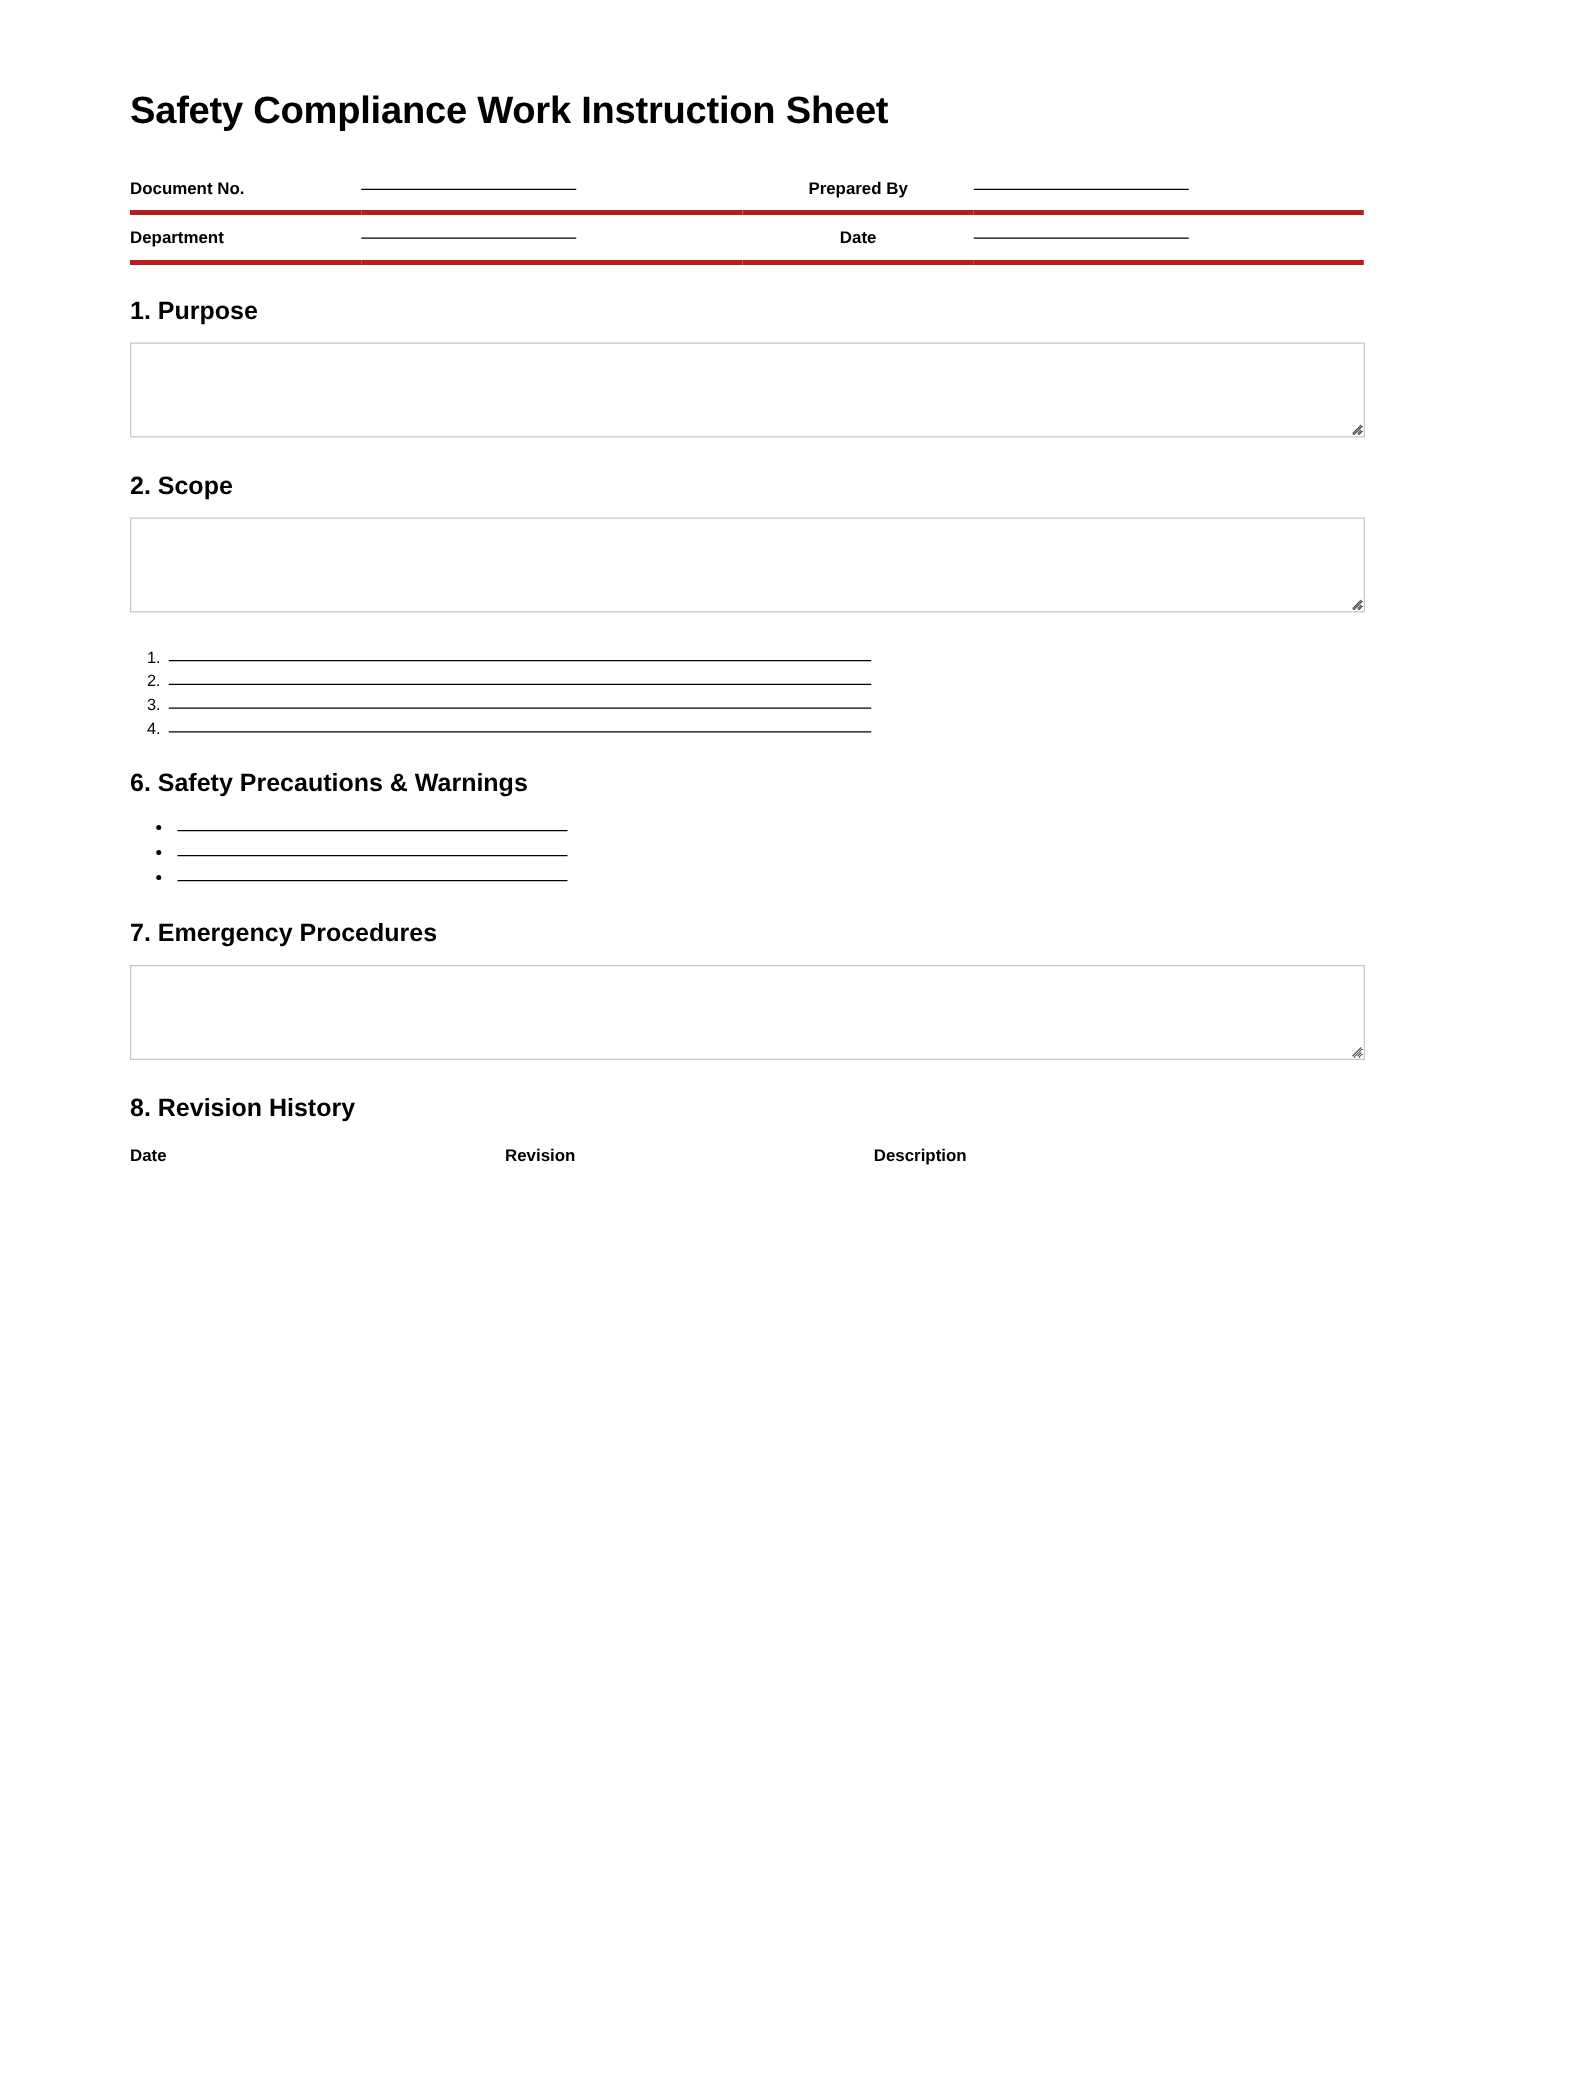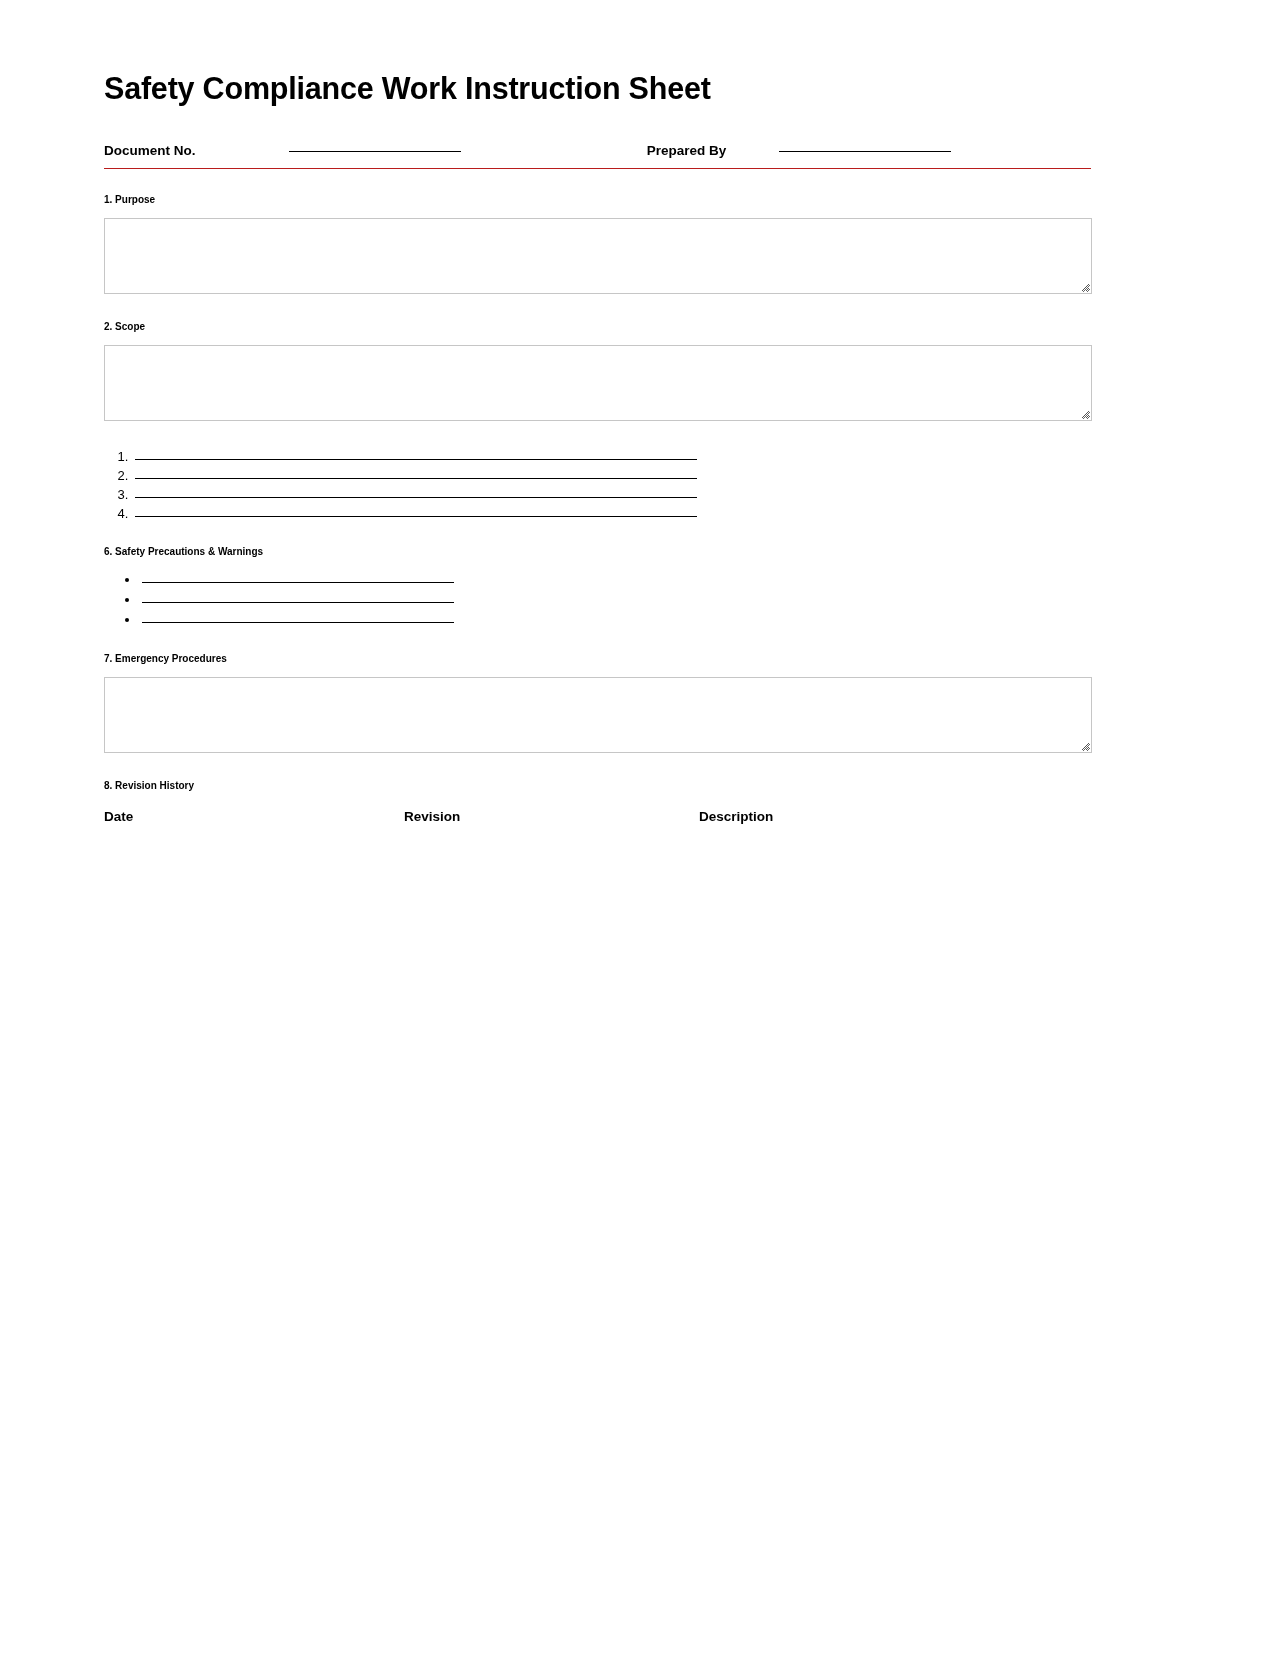--- a/index.html
+++ b/index.html
@@ -43,21 +43,21 @@
     color: #000;
   }
 
   
   .meta-table {
     width: 987px;
     border-collapse: collapse;
     margin: 0 0 24px 0;
   }
   .meta-table tr {
-    border-bottom: 1px solid #b91c1c;
+    border-bottom: 4px solid #b91c1c;
   }
   .meta-table td {
     padding: 9px 0 9px 0;
     vertical-align: middle;
     font-size: 13.5px;
     font-weight: bold;
     line-height: 1.3;
   }
   .meta-label { width: 185px; }
   .meta-rule  { width: 305px; }
@@ -67,21 +67,21 @@
     display: inline-block;
     border-bottom: 1.4px solid #000;
     height: 0;
     vertical-align: middle;
   }
   .rule-sm { width: 172px; }
   .rule-lg { width: 425px; }
 
   
   .section-heading {
-    font-size: 10px;
+    font-size: 20px;
     font-weight: bold;
     margin: 0 0 12px 0;
     line-height: 1.3;
   }
   .section { margin-bottom: 26px; }
   .section-tight { margin-bottom: 22px; }
 
   
   .box {
     display: block;
@@ -178,20 +178,30 @@
         <tr>
           <td class="meta-label">Document No.</td>
           <td class="meta-rule">
             <span class="rule rule-sm"></span>
           </td>
           <td class="meta-label2">Prepared By</td>
           <td>
             <span class="rule rule-sm"></span>
           </td>
         </tr>
+        <tr>
+          <td class="meta-label">Department</td>
+          <td class="meta-rule">
+            <span class="rule rule-sm"></span>
+          </td>
+          <td class="meta-label2">Date</td>
+          <td>
+            <span class="rule rule-sm"></span>
+          </td>
+        </tr>
       </tbody>
     </table>
 
     <div class="section">
       <div class="section-heading">1. Purpose</div>
       <div class="box-wrap">
         <textarea class="box" placeholder="" style=""></textarea>
         <svg class="resize-grip" viewBox="0 0 11 11">
           <path d="M10 3 L3 10 M10 7 L7 10" stroke="#555" stroke-width="1" fill="none"></path>
         </svg>

